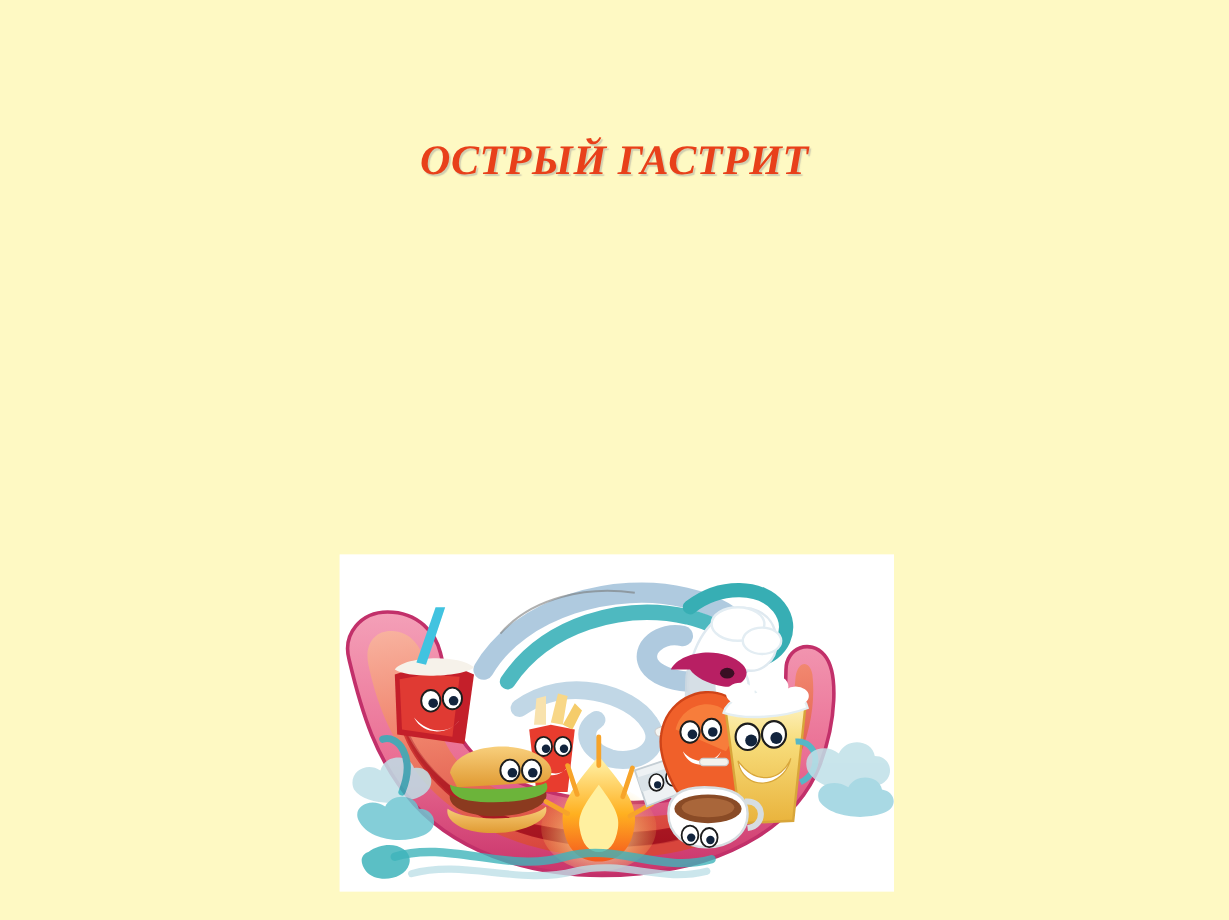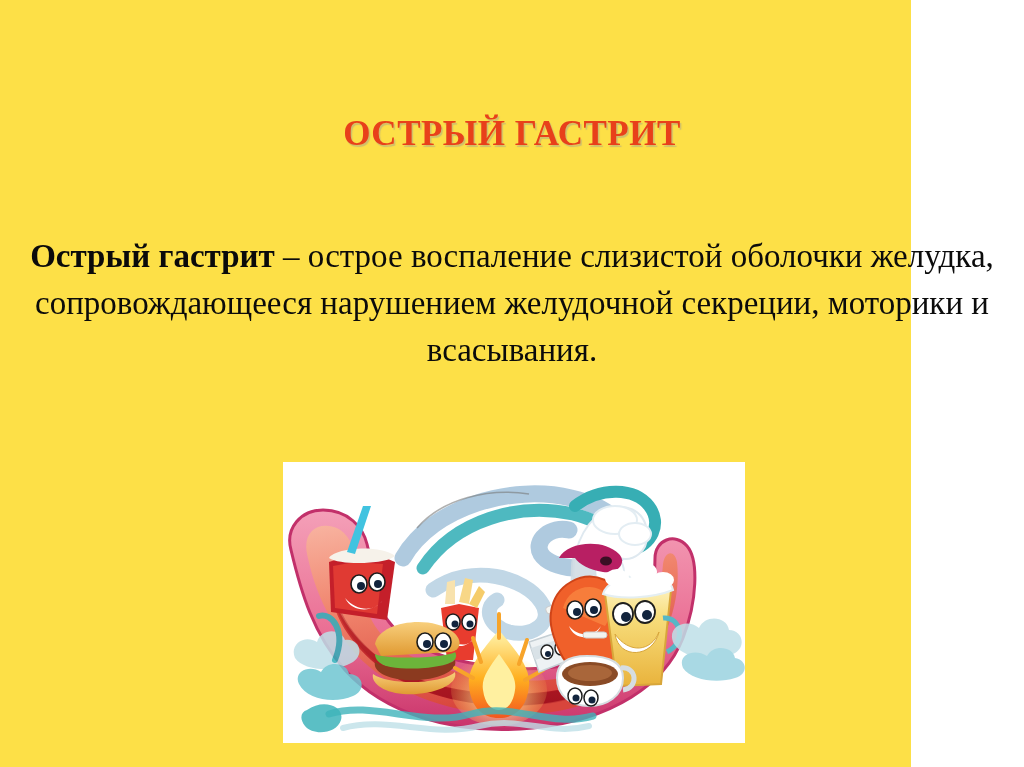--- a/index.html
+++ b/index.html
@@ -9,23 +9,24 @@
   body {
     width: 1024px;
     height: 767px;
     background: #ffffff;
     font-family: "Liberation Serif", "DejaVu Serif", serif;
     overflow: hidden;
     position: relative;
   }
   .slide {
     position: relative;
-    width: 911px;
+    width: 1024px;
     height: 767px;
-    background: #fde047;
+    background: #fef9c3;
+    font-style: italic;
   }
 
   
   .slide-title {
     position: absolute;
     left: 0;
     top: 92px;
     width: 1024px;
     text-align: center;
     font-family: "Liberation Serif", "DejaVu Serif", serif;
@@ -70,21 +71,20 @@
     height: 281px;
   }
 </style>
 </head>
 <body>
 
 <div class="slide">
 
   <h1 class="slide-title">ОСТРЫЙ ГАСТРИТ</h1>
 
-  <p class="body-block"><span class="lead">Острый гастрит</span><span> – острое воспаление слизистой оболочки желудка, сопровождающееся нарушением желудочной секреции, моторики и всасывания.</span></p>
 
   <div class="illustration">
     <svg viewBox="0 0 462 281" xmlns="http://www.w3.org/2000/svg">
       <defs>
         <linearGradient id="gWall" x1="0" y1="0" x2="0" y2="1">
           <stop offset="0%" stop-color="#f4a0b8"></stop>
           <stop offset="55%" stop-color="#ea6f94"></stop>
           <stop offset="100%" stop-color="#c9336a"></stop>
         </linearGradient>
         <linearGradient id="gInner" x1="0" y1="0" x2="0.3" y2="1">

